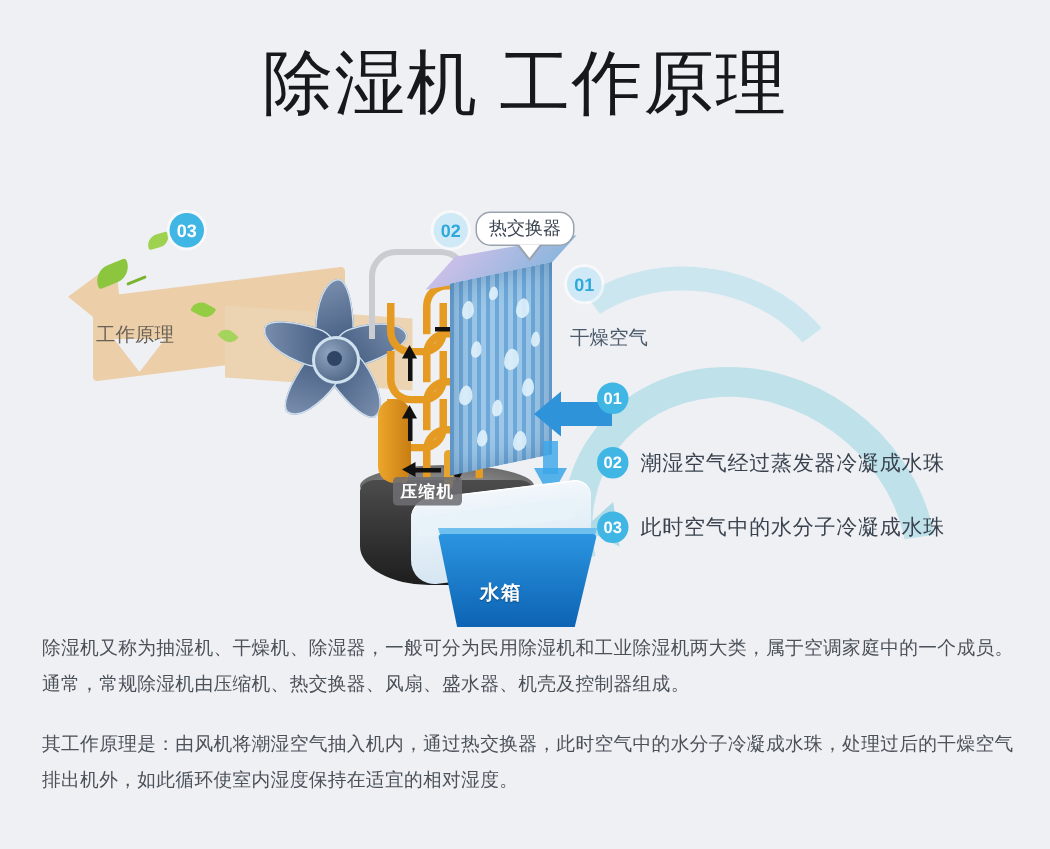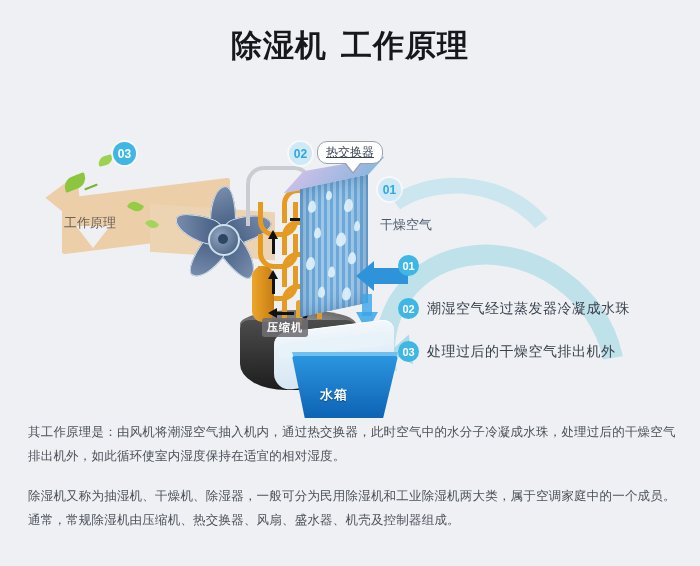--- a/index.html
+++ b/index.html
@@ -17,22 +17,22 @@
 
   
   .title-wrap {
     position: absolute;
     top: 28px;
     left: 0;
     width: 700px;
     text-align: center;
   }
   .title {
-    font-size: 31px;
-    font-weight: bold;
+    font-size: 47px;
+    font-weight: normal;
     color: #17181c;
     letter-spacing: 1px;
     line-height: 1.15;
     white-space: nowrap;
   }
   .title .t-gap { display: inline-block; width: 14px; }
 
   
   .stage {
     position: absolute;
@@ -550,37 +550,37 @@
     <div class="tank-edge"></div>
     <div class="tank"></div>
     <div class="tank-label">水箱</div>
     <div class="compressor-badge">压缩机</div>
   </div>
 
   <div class="badge" style="left:113px; top:22px;">03</div>
   <div class="diag-label" style="left:64px; top:94px; color:#6b6256;">工作原理</div>
 
   <div class="badge hollow" style="left:289px; top:22px;">02</div>
-  <div class="bubble" style="left:317px; top:21px;text-decoration:underline;">热交换器</div>
+  <div class="bubble" style="left:317px; top:21px;">热交换器</div>
 
   <div class="badge hollow" style="left:378px; top:58px;">01</div>
   <div class="diag-label" style="left:380px; top:96px; color:#4b5a6b;">干燥空气</div>
 
 </div>
 
 <div class="legend">
   <div class="legend-row">
     <div class="legend-badge">01</div>
   </div>
   <div class="legend-row">
     <div class="legend-badge">02</div>
     <div class="legend-text">潮湿空气经过蒸发器冷凝成水珠</div>
   </div>
   <div class="legend-row">
     <div class="legend-badge">03</div>
-    <div class="legend-text">处理过后的干燥空气排出机外</div>
+    <div class="legend-text">此时空气中的水分子冷凝成水珠</div>
   </div>
 </div>
 
 <div class="desc">
+  <p>除湿机又称为抽湿机、干燥机、除湿器，一般可分为民用除湿机和工业除湿机两大类，属于空调家庭中的一个成员。通常，常规除湿机由压缩机、热交换器、风扇、盛水器、机壳及控制器组成。</p>
   <p>其工作原理是：由风机将潮湿空气抽入机内，通过热交换器，此时空气中的水分子冷凝成水珠，处理过后的干燥空气排出机外，如此循环使室内湿度保持在适宜的相对湿度。</p>
-  <p>除湿机又称为抽湿机、干燥机、除湿器，一般可分为民用除湿机和工业除湿机两大类，属于空调家庭中的一个成员。通常，常规除湿机由压缩机、热交换器、风扇、盛水器、机壳及控制器组成。</p>
 </div>
 
 </body></html>

